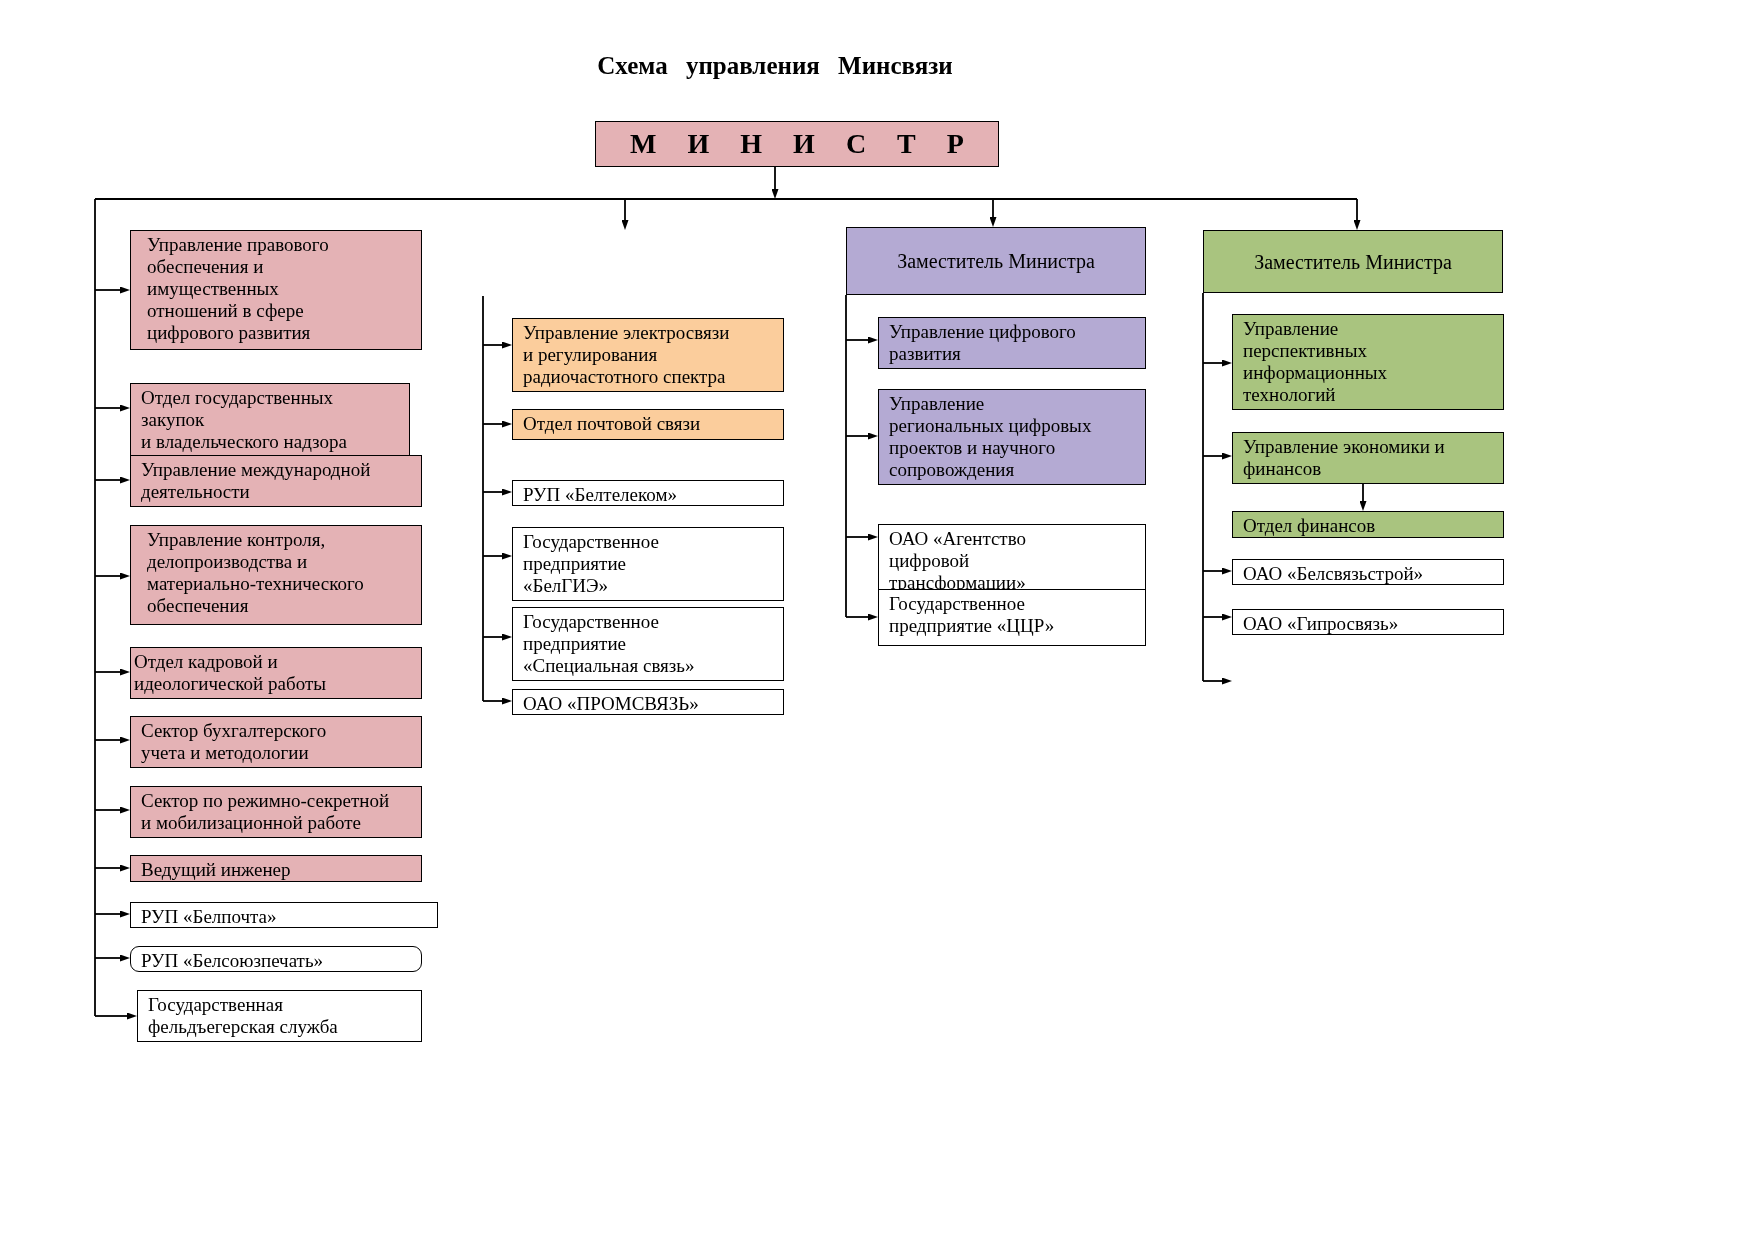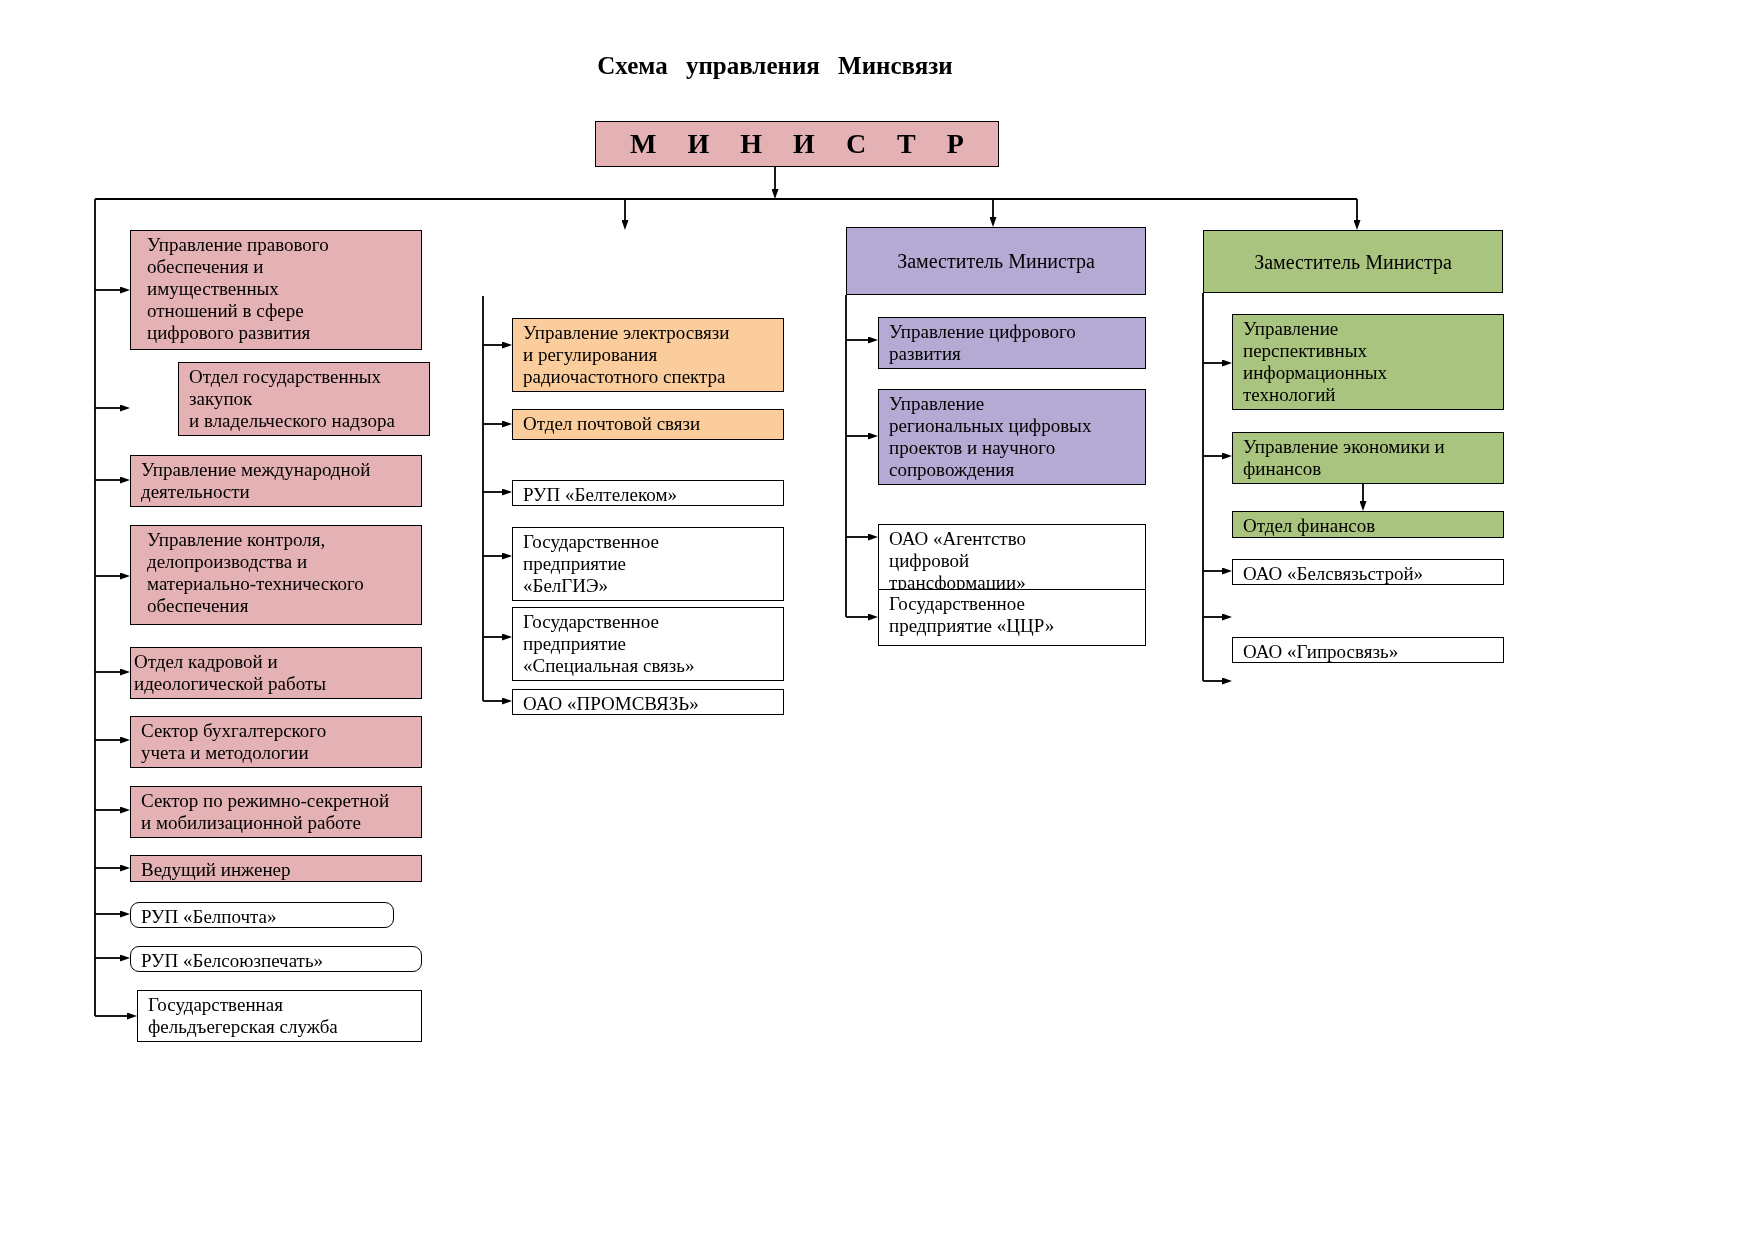--- a/index.html
+++ b/index.html
@@ -35,28 +35,28 @@
     font-size:28px;font-weight:bold;letter-spacing:12px;
     padding:0 0 0 12px;white-space:nowrap;margin-left:22px;
   }
   .rose{background:#e4b2b5;}
   .peach{background:#fbcd9c;}
   .lav{background:#b4aad3;}
   .grn{background:#a9c47f;}
   .white{background:#ffffff;}
 
   .c1b1{left:130px;top:230px;width:292px;min-height:120px;padding-left:16px;}
-  .c1b2{left:130px;top:362px;width:252px;min-height:50px;margin-left:48px;}
+  .c1b2{left:130px;top:383px;width:280px;min-height:50px;}
   .c1b3{left:130px;top:455px;width:292px;min-height:49px;}
   .c1b4{left:130px;top:525px;width:292px;min-height:100px;padding-left:16px;}
   .c1b5{left:130px;top:647px;width:292px;min-height:49px;padding-left:3px;}
   .c1b6{left:130px;top:716px;width:292px;min-height:49px;}
   .c1b7{left:130px;top:786px;width:292px;min-height:49px;}
   .c1b8{left:130px;top:855px;width:292px;height:27px;}
-  .c1b9{left:130px;top:902px;width:264px;height:26px;border-radius:9px;}
+  .c1b9{left:130px;top:902px;width:308px;height:26px;}
   .c1b10{left:130px;top:946px;width:292px;height:26px;border-radius:9px;}
   .c1b11{left:137px;top:990px;width:285px;min-height:52px;}
 
   .c2h{left:483px;top:230px;width:300px;height:66px;}
   .c2b1{left:512px;top:318px;width:272px;min-height:70px;}
   .c2b2{left:512px;top:409px;width:272px;height:31px;}
   .c2b3{left:512px;top:480px;width:272px;height:26px;}
   .c2b4{left:512px;top:527px;width:272px;min-height:58px;}
   .c2b5{left:512px;top:607px;width:272px;min-height:61px;}
   .c2b6{left:512px;top:689px;width:272px;height:26px;}
@@ -65,21 +65,21 @@
   .c3b1{left:878px;top:317px;width:268px;min-height:45px;}
   .c3b2{left:878px;top:389px;width:268px;min-height:94px;}
   .c3b3{left:878px;top:524px;width:268px;min-height:64px;}
   .c3b4{left:878px;top:589px;width:268px;min-height:57px;}
 
   .c4h{left:1203px;top:230px;width:300px;height:63px;}
   .c4b1{left:1232px;top:314px;width:272px;min-height:96px;}
   .c4b2{left:1232px;top:432px;width:272px;min-height:48px;}
   .c4b3{left:1232px;top:511px;width:272px;height:27px;}
   .c4b4{left:1232px;top:559px;width:272px;height:26px;}
-  .c4b5{left:1232px;top:637px;width:272px;height:26px;}
+  .c4b5{left:1232px;top:609px;width:272px;height:26px;}
   .c4b6{left:1232px;top:651px;width:272px;min-height:61px;}
 </style>
 </head>
 <body>
 
 <div class="canvas">
 
   <svg class="connectors" viewBox="0 0 1755 1241" xmlns="http://www.w3.org/2000/svg">
     <defs>
       <marker id="arw" markerWidth="10" markerHeight="7" refX="0" refY="3.5" orient="auto" markerUnits="userSpaceOnUse">

